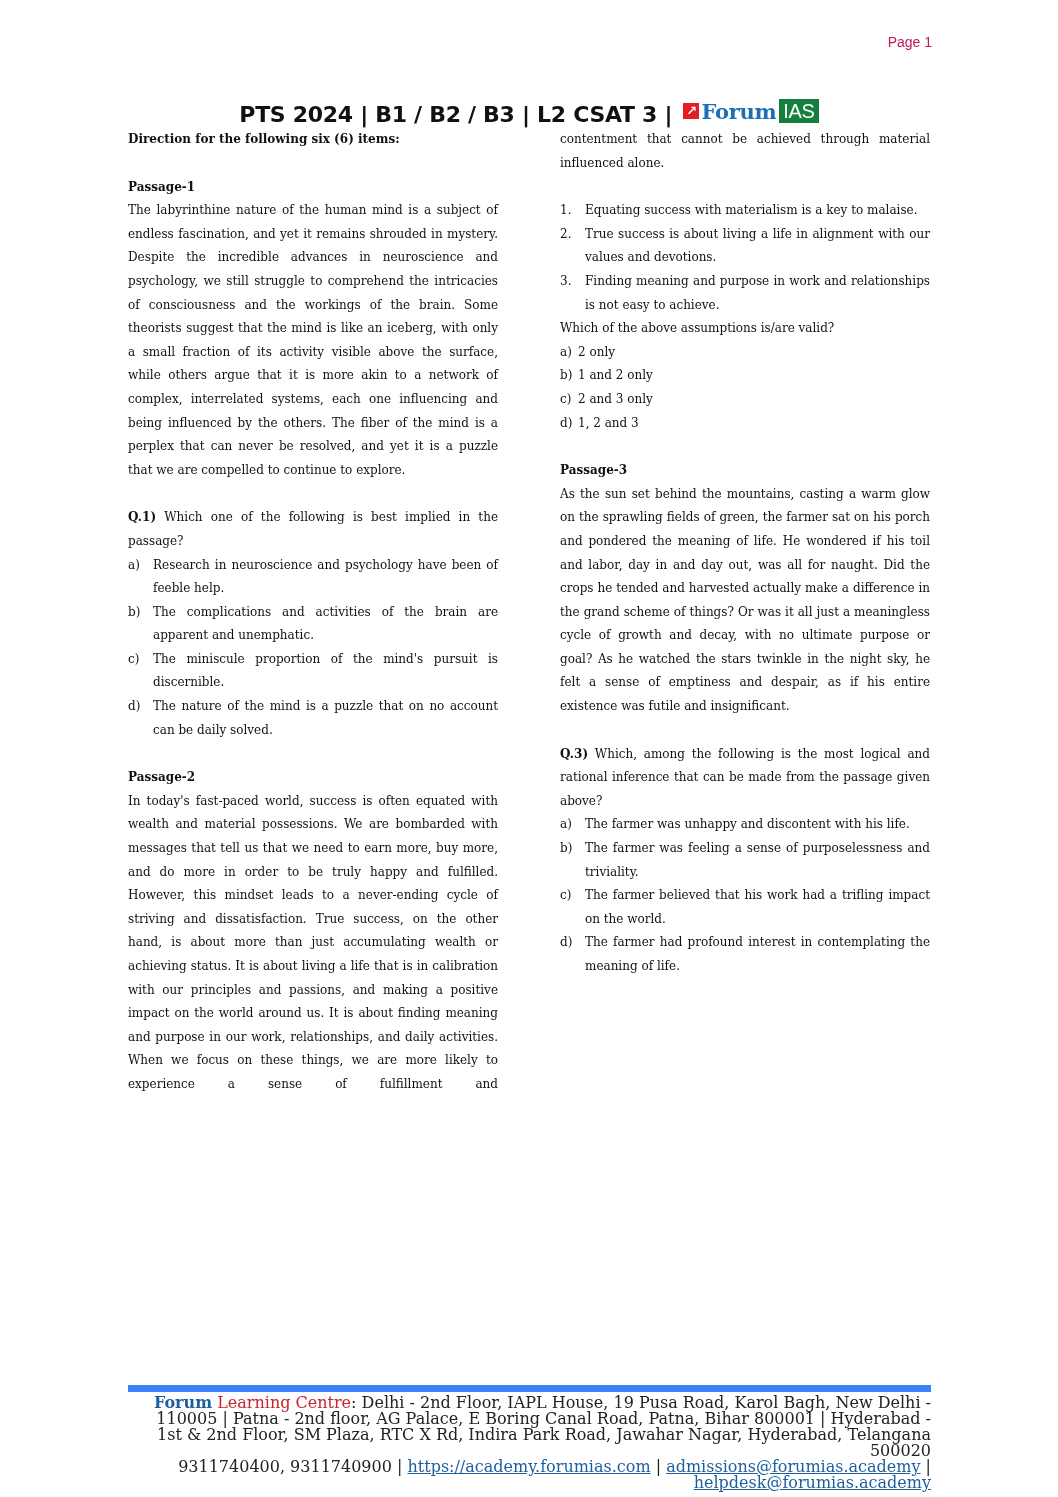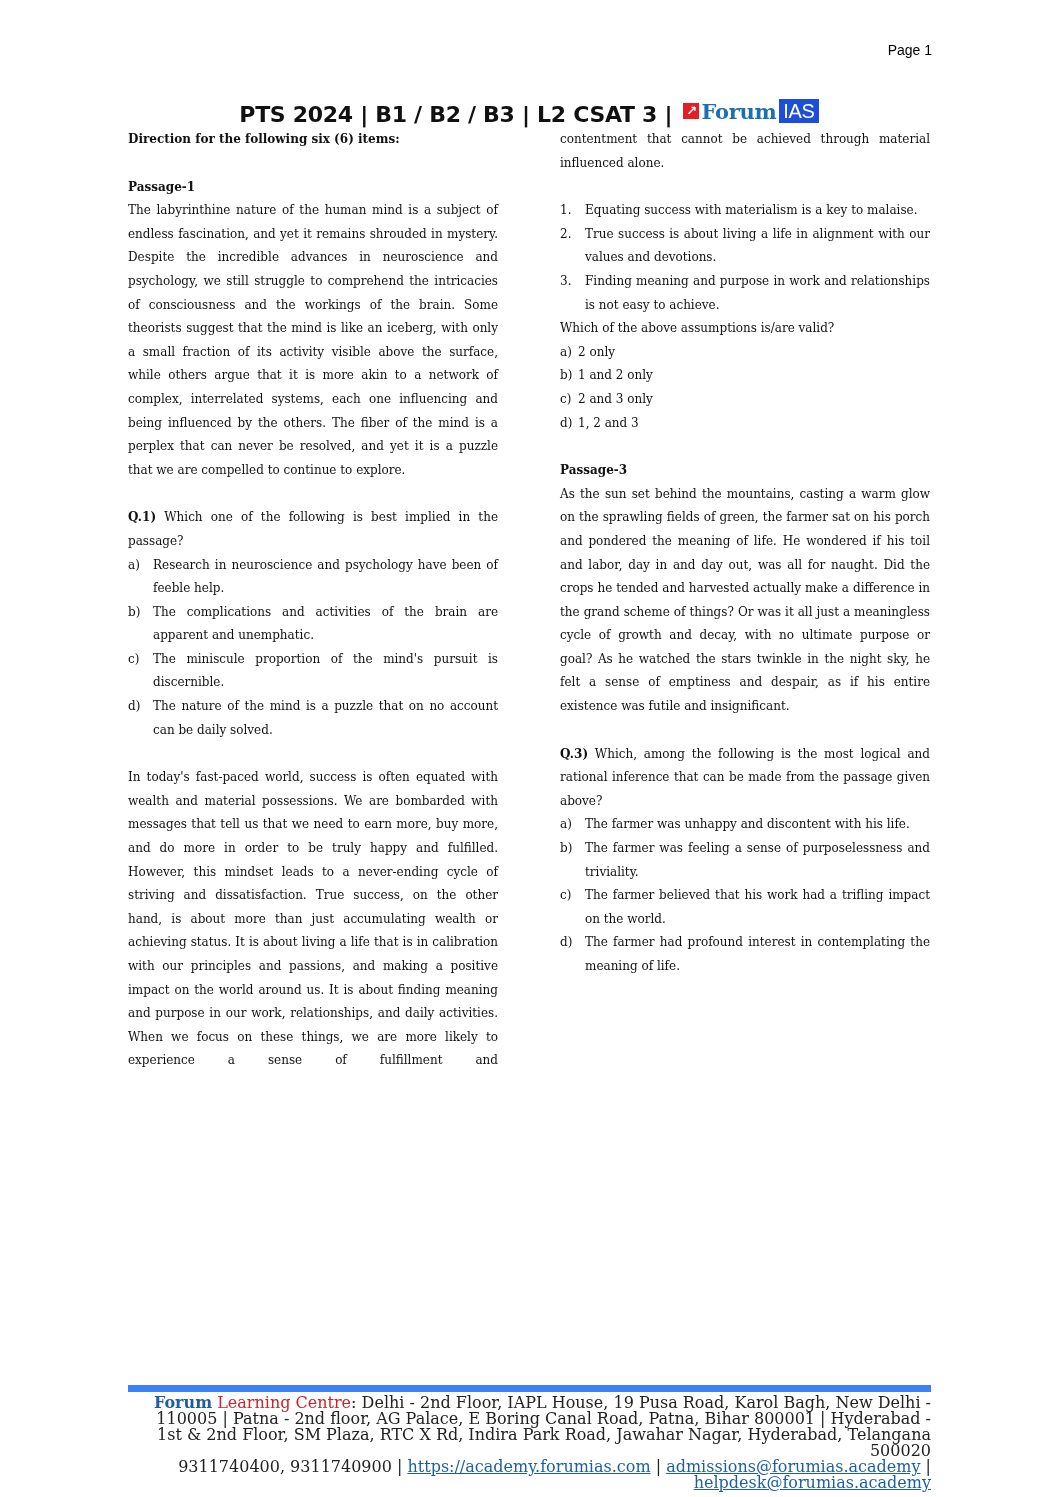--- a/index.html
+++ b/index.html
@@ -1,23 +1,23 @@
 <!DOCTYPE html>
 <html><head>
 <meta charset="utf-8">
 <style>
   html, body { margin: 0; padding: 0; background: #ffffff; }
   body { width: 1058px; height: 1497px; position: relative; overflow: hidden; color: #111; font-family: "DejaVu Serif", serif; }
-  .page-num { position: absolute; top: 34px; right: 126px; font-family: "Liberation Sans", sans-serif; font-size: 14px; color: #000000; margin-top: 8px; }
+  .page-num { position: absolute; top: 34px; right: 126px; font-family: "Liberation Sans", sans-serif; font-size: 14px; color: #be185d; }
   .header { position: absolute; top: 62px; left: 0; width: 1058px; text-align: center; font-family: "DejaVu Sans", sans-serif; font-weight: bold; font-size: 22px; letter-spacing: -0.3px; margin-top: 38px; }
   .header .title { vertical-align: middle; }
   .logo { display: inline-flex; align-items: center; vertical-align: middle; margin-left: 4px; position: relative; top: -3px; }
   .logo .arrow { width: 16px; height: 16px; background: #e31e24; color: #fff; font-size: 13px; line-height: 16px; text-align: center; font-family: "DejaVu Sans", sans-serif; margin-right: 2px; }
   .logo .forum { color: #1d6fb5; font-family: "DejaVu Serif", serif; font-weight: bold; font-size: 21px; }
-  .logo .ias { background: #1d4ed8; color: #fff; font-family: "Liberation Sans", sans-serif; font-weight: normal; font-size: 20px; padding: 0 4px; margin-left: 3px; line-height: 24px; }
+  .logo .ias { background: #15803d; color: #fff; font-family: "Liberation Sans", sans-serif; font-weight: normal; font-size: 20px; padding: 0 4px; margin-left: 3px; line-height: 24px; }
 
   .col { position: absolute; top: 128px; width: 370px; font-size: 12px; line-height: 23.6px; text-align: justify; }
   .col.left { left: 128px; }
   .col.right { left: 560px; }
   p { margin: 0; }
   .bold { font-weight: bold; }
   .gap { height: 24px; }
   .passage-title { font-weight: bold; }
   .opt { display: flex; }
   .opt .lbl { width: 25px; flex: none; }
@@ -62,20 +62,21 @@
     </div>
   <div class="opt">
       <span class="lbl">c)</span>
       <span class="txt">The miniscule proportion of the mind's pursuit is discernible.</span>
     </div>
   <div class="opt">
       <span class="lbl">d)</span>
       <span class="txt">The nature of the mind is a puzzle that on no account can be daily solved.</span>
     </div>
   <div class="gap"></div>
+  <p class="passage-title">Passage-2</p>
   <p style="text-align-last: justify;">In today's fast-paced world, success is often equated with wealth and material possessions. We are bombarded with messages that tell us that we need to earn more, buy more, and do more in order to be truly happy and fulfilled. However, this mindset leads to a never-ending cycle of striving and dissatisfaction. True success, on the other hand, is about more than just accumulating wealth or achieving status. It is about living a life that is in calibration with our principles and passions, and making a positive impact on the world around us. It is about finding meaning and purpose in our work, relationships, and daily activities. When we focus on these things, we are more likely to experience a sense of fulfillment and</p>
 </div>
 
 <div class="col right">
   <p>contentment that cannot be achieved through material influenced alone.</p>
   <div class="gap"></div>
   <div class="opt num-opt">
       <span class="lbl">1.</span>
       <span class="txt">Equating success with materialism is a key to malaise.</span>
     </div>

